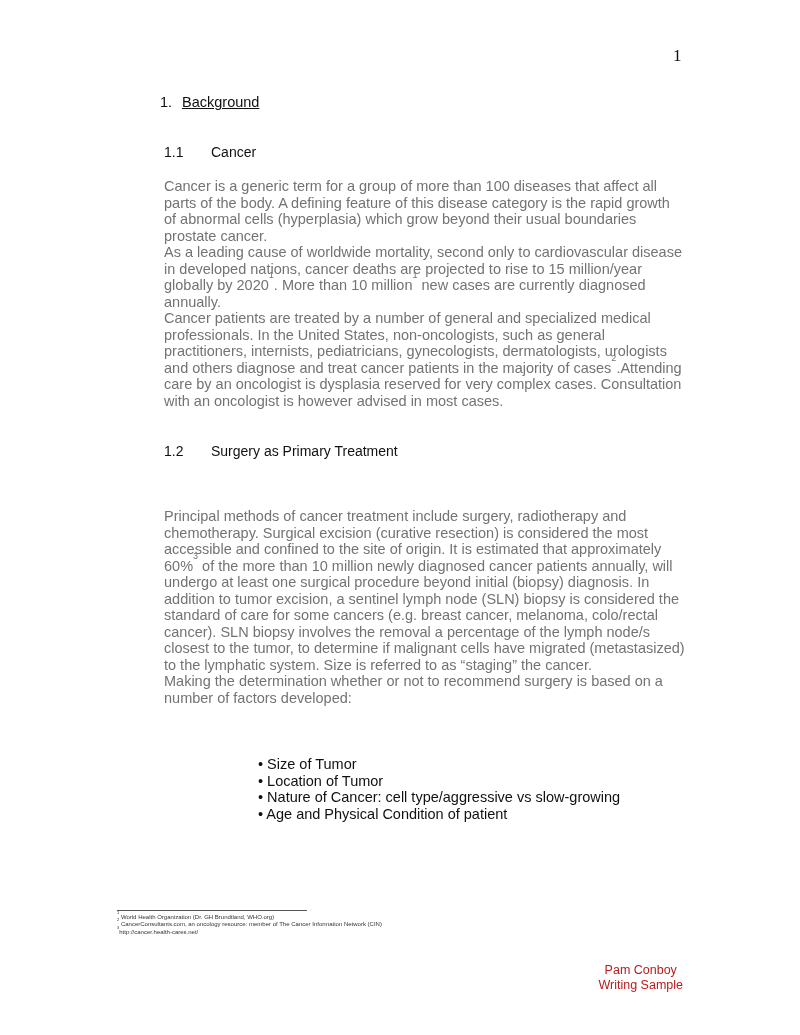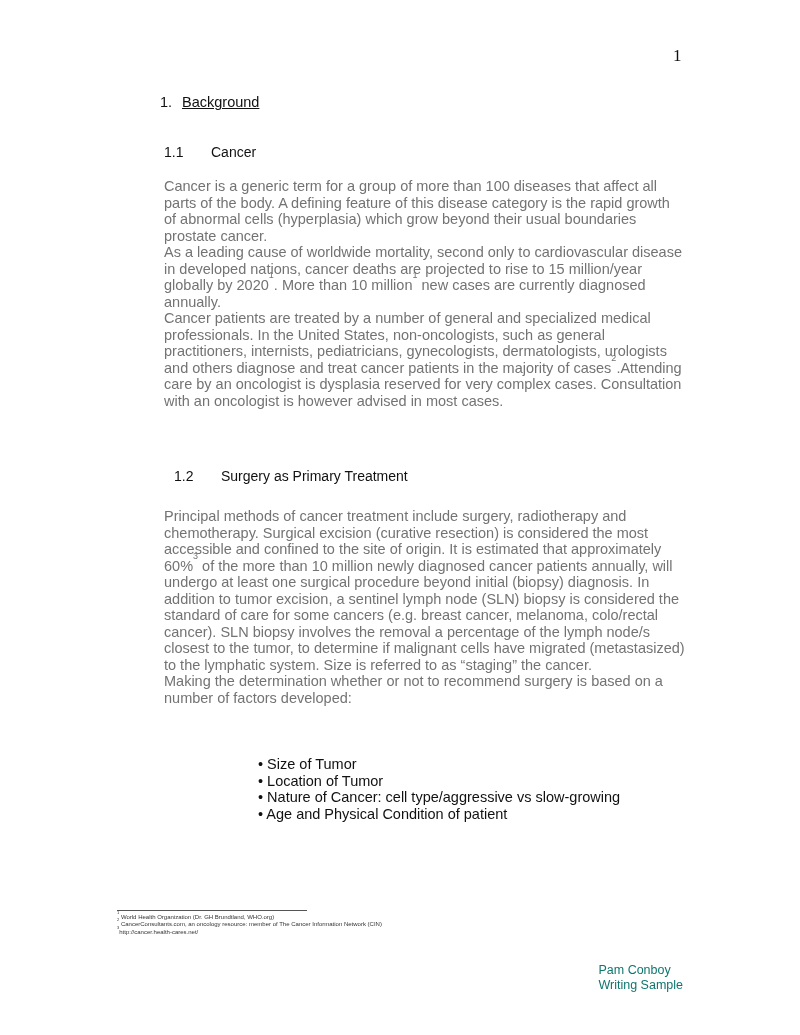--- a/index.html
+++ b/index.html
@@ -9,38 +9,38 @@
     }
     .abs { position: absolute; }
     .page-number {
       left: 673px; top: 46px; font-family: "Liberation Serif", serif;
       font-size: 17px; color: #111;
     }
     .h1 { left: 160px; top: 94px; font-size: 14.5px; text-decoration: underline; }
     .h1 .num { display: inline-block; width: 22px; }
     .h2 { left: 164px; top: 144px; font-size: 14px; }
     .h2 .num { display: inline-block; width: 47px; }
-    .h2b { top: 468px; margin-left: 10px; }
+    .h2b { top: 443px; }
     .body-text {
       left: 164px; width: 540px; font-size: 14.5px; line-height: 16.5px;
       color: #737373;
     }
     .body-text p { margin: 0; white-space: nowrap; }
     .p1 { top: 178px; }
     .p2 { top: 508px; }
     sup { font-size: 9px; vertical-align: top; position: relative; top: -2px; line-height: 0; }
     .bullets { left: 258px; top: 756px; font-size: 14.5px; line-height: 16.7px; }
     .bullets div { white-space: nowrap; }
     .fn-rule { left: 117px; top: 910px; width: 190px; height: 0; border-top: 1px solid #555; }
     .footnotes { left: 117px; top: 914px; font-size: 6px; line-height: 7.3px; color: #333; }
     .footnotes div { white-space: nowrap; }
     .footnotes sup { font-size: 4px; top: -1px; }
     .signature {
-      right: 117px; top: 963px; text-align: left; font-size: 12.5px;
-      line-height: 15px; color: #0f766e;
+      right: 117px; top: 963px; text-align: center; font-size: 12.5px;
+      line-height: 15px; color: #b91c1c;
     }
   </style>
 </head>
 <body>
 
 <div class="abs page-number">1</div>
 
 <div class="abs h1">
   <span class="num">1.</span><span>Background</span>
 </div>

